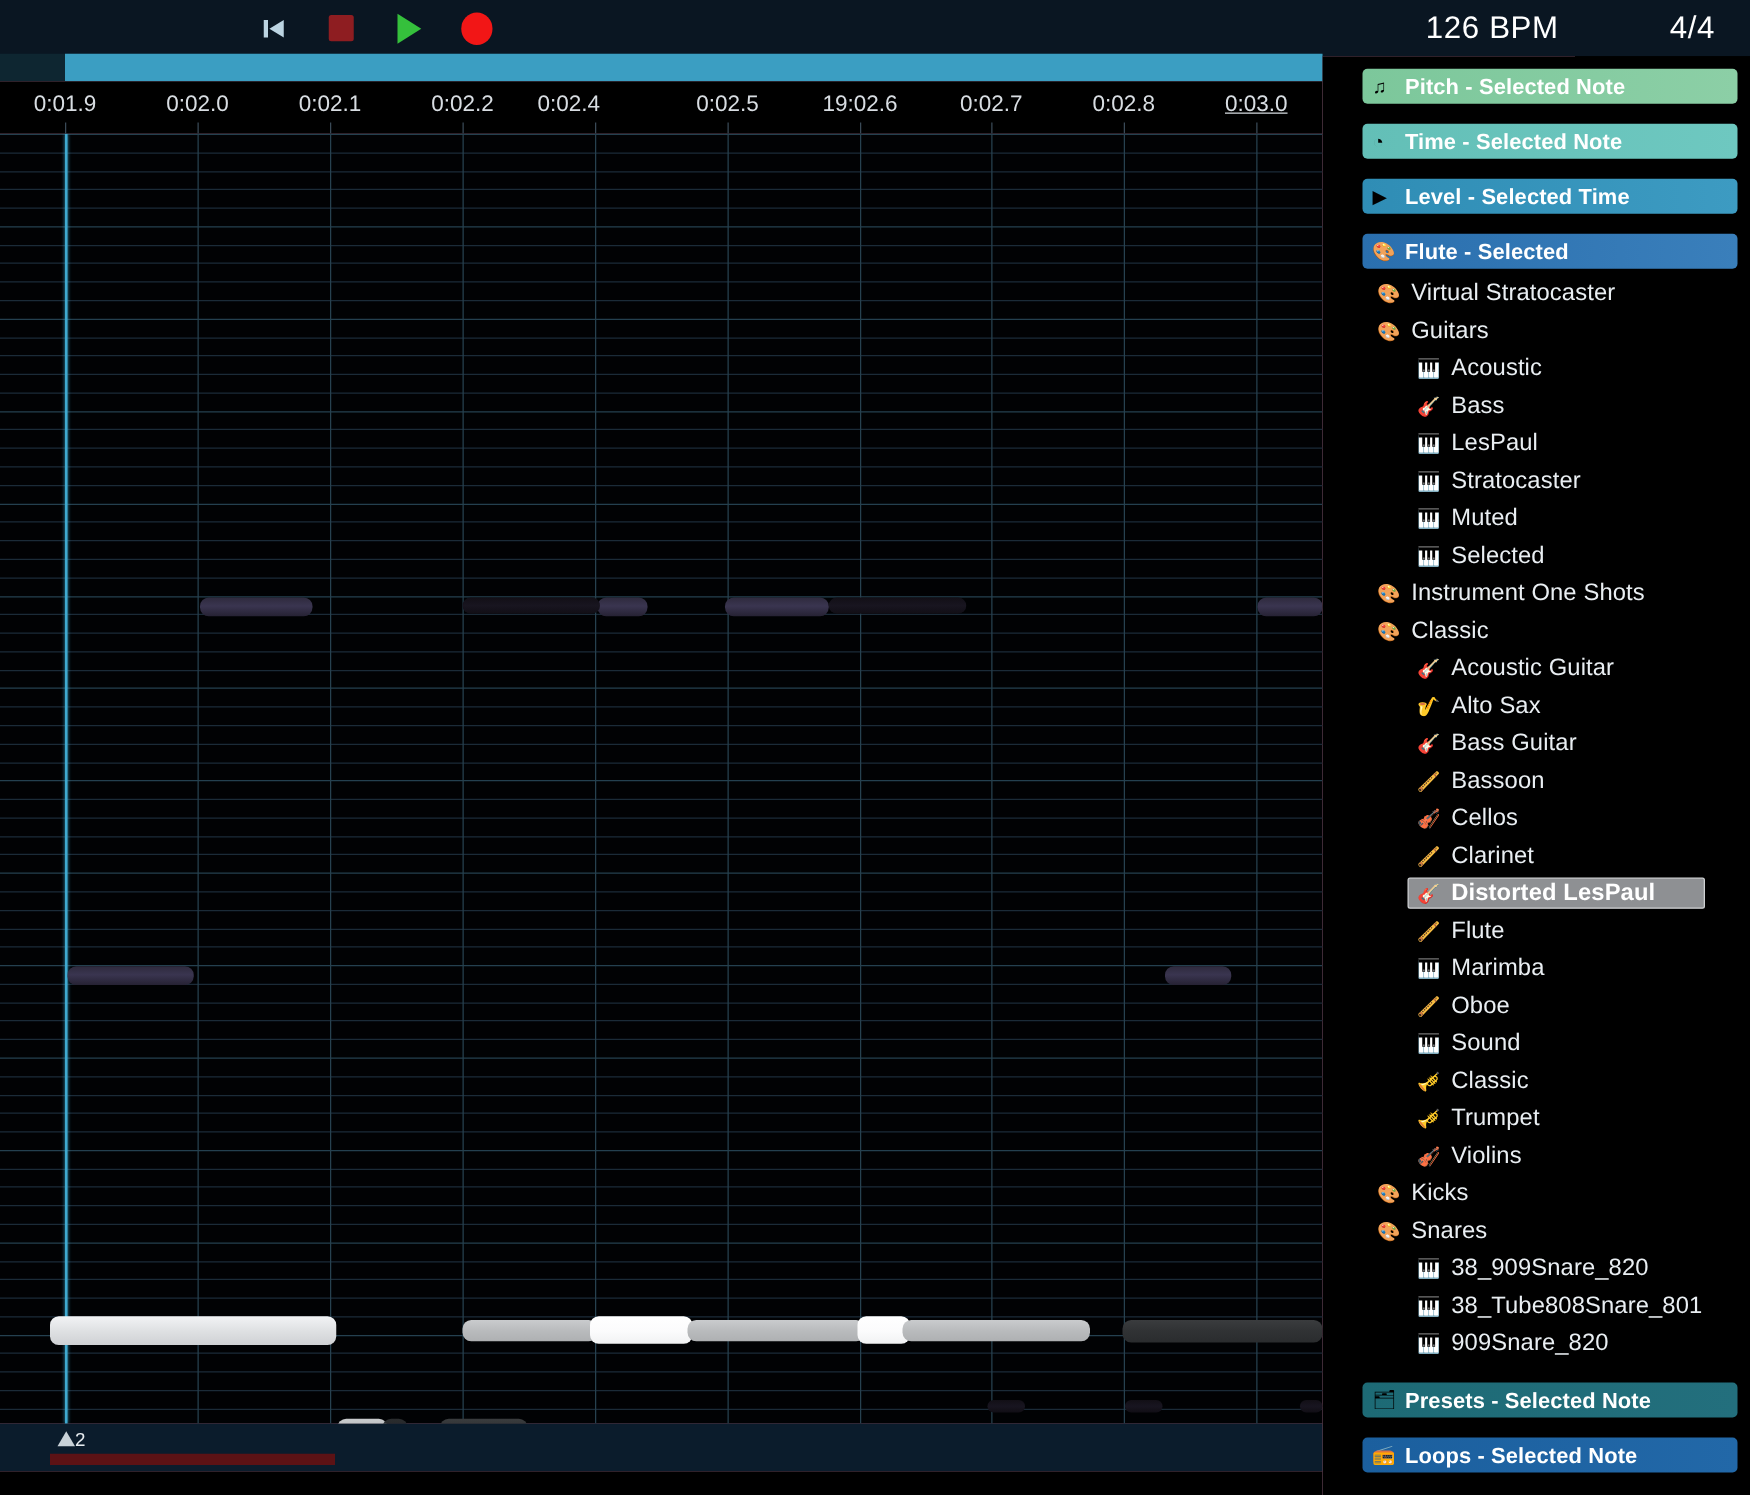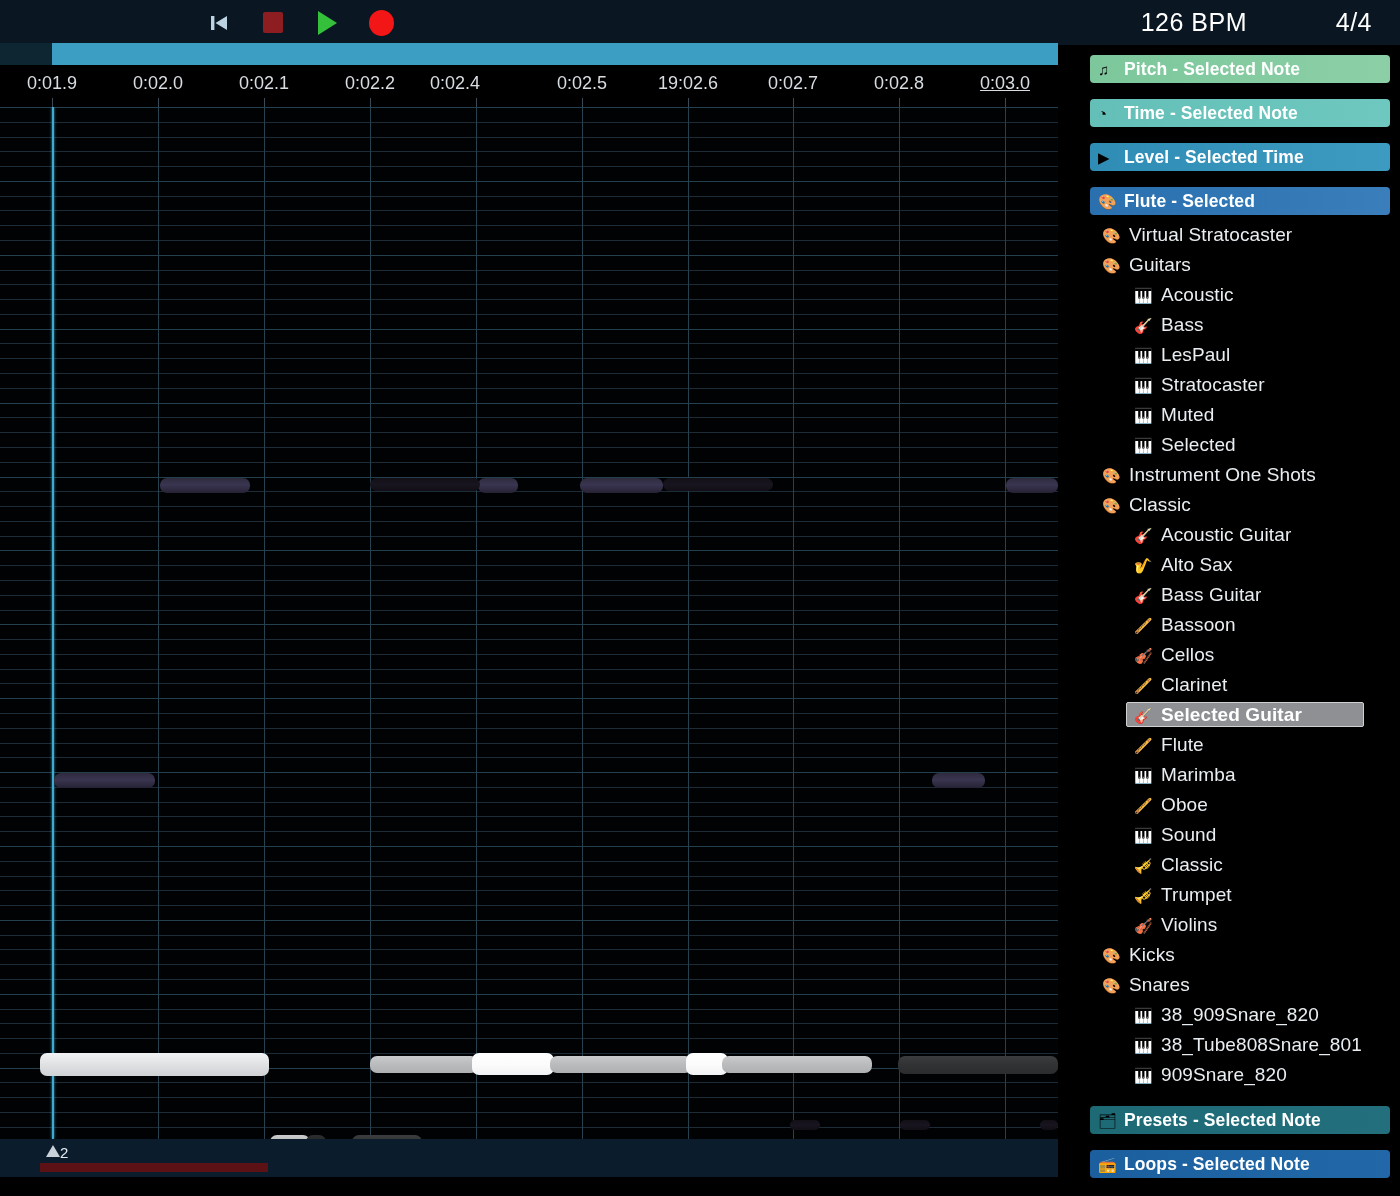--- a/index.html
+++ b/index.html
@@ -372,21 +372,21 @@
           <span class="ticon">🎻</span>
           <span class="tlabel">Cellos</span>
         </div>
         <div class="titem lvl3">
           <span class="ticon">🪈</span>
           <span class="tlabel">Clarinet</span>
         </div>
         <div class="titem lvl3 selected">
           <div class="selbox"></div>
           <span class="ticon">🎸</span>
-          <span class="tlabel">Selected Guitar</span>
+          <span class="tlabel">Distorted LesPaul</span>
         </div>
         <div class="titem lvl3">
           <span class="ticon">🪈</span>
           <span class="tlabel">Flute</span>
         </div>
         <div class="titem lvl3">
           <span class="ticon">🎹</span>
           <span class="tlabel">Marimba</span>
         </div>
         <div class="titem lvl3">

